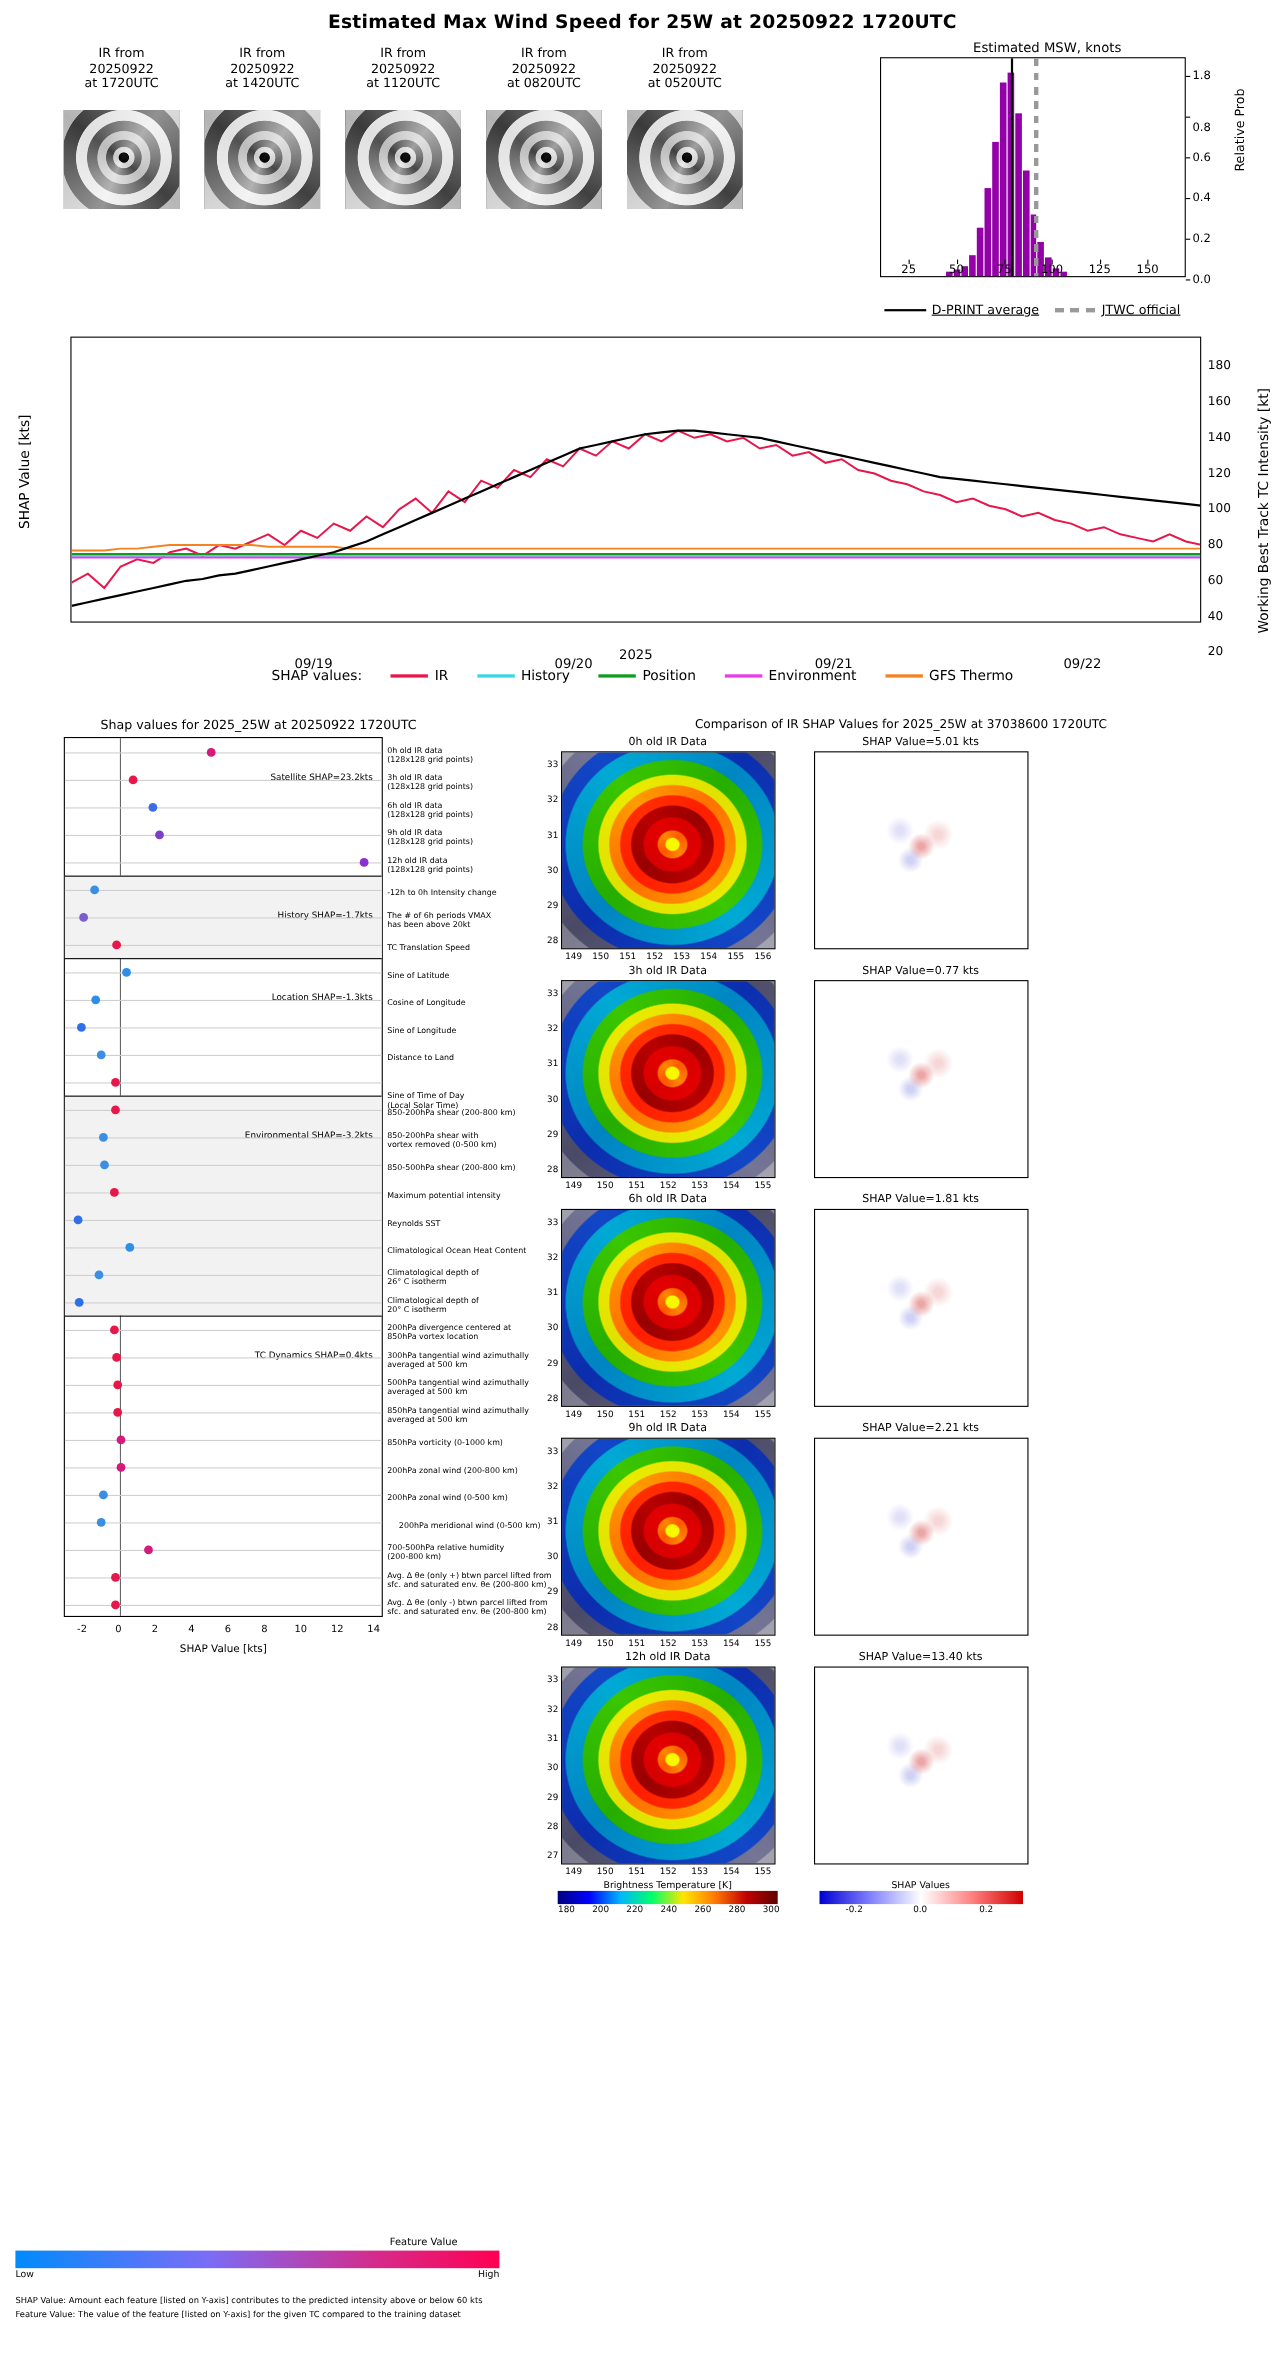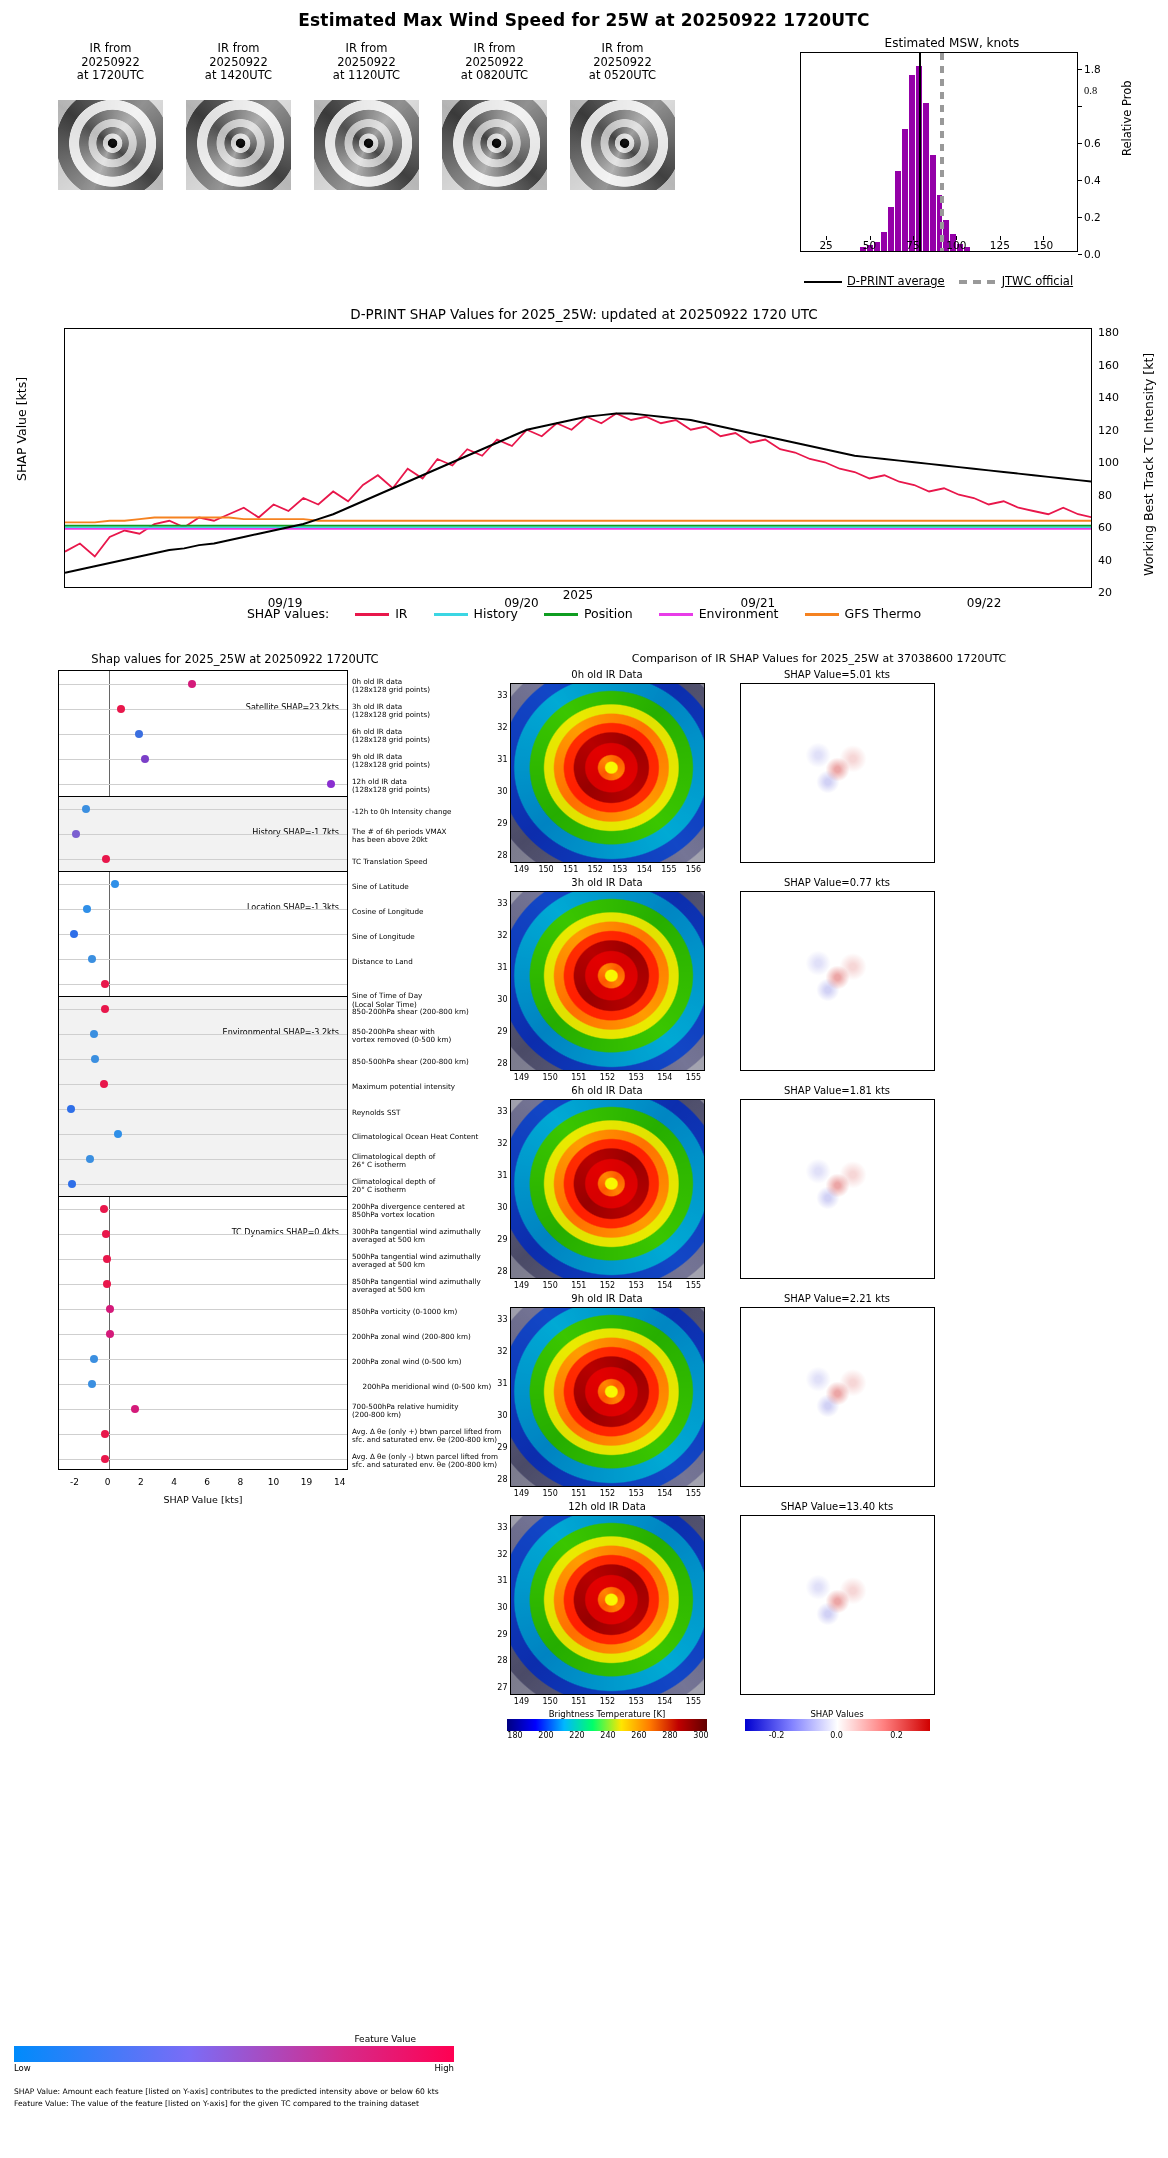--- a/index.html
+++ b/index.html
@@ -222,34 +222,33 @@
       <div class="hist-xlab" style="left: 291.25px;">150</div>
       <div class="hist-tick" style="left: 291.25px;"></div>
       <div class="hist-ylab" style="top: 218px;">0.0</div>
       <div class="hist-ytick" style="top: 218px;"></div>
       <div class="hist-ylab" style="top: 180.963px;">0.2</div>
       <div class="hist-ytick" style="top: 180.963px;"></div>
       <div class="hist-ylab" style="top: 143.926px;">0.4</div>
       <div class="hist-ytick" style="top: 143.926px;"></div>
       <div class="hist-ylab" style="top: 106.889px;">0.6</div>
       <div class="hist-ytick" style="top: 106.889px;"></div>
-      <div class="hist-ylab" style="top: 54px; font-family: Liberation Serif, serif;">0.8</div>
+      <div class="hist-ylab" style="top: 80px;">0.8</div>
       <div class="hist-ytick" style="top: 69.8519px;"></div>
       <div class="hist-ylab" style="top: 32.8148px;">1.8</div>
       <div class="hist-ytick" style="top: 32.8148px;"></div>
     </div>
   <div class="hist-ytitle">Relative Prob</div>
   <div class="hist-legend">
     <span><span class="lg-line"></span><span>D-PRINT average</span></span>
     <span><span class="lg-dash"></span><span>JTWC official</span></span>
   </div>
 </div>
 
 <div id="panel-ts">
-  <div class="ts-title">D-PRINT SHAP Values for 2025_25W: updated at 20250922 1720 UTC</div>
   <div class="ts-ylabel">SHAP Value [kts]</div>
   <div class="ts-y2label">Working Best Track TC Intensity [kt]</div>
   <div class="ts-box" id="ts-box">
     <svg id="ts-svg" width="1028" height="260">
         <polyline points="0,222.625 14.898550724637682,214.5 29.797101449275363,227.5 44.69565217391304,208 59.594202898550726,201.5 74.4927536231884,204.75 89.39130434782608,195 104.28985507246378,191.75 119.18840579710145,198.25 134.08695652173913,188.5 148.9855072463768,191.75 163.88405797101447,185.25 178.78260869565216,178.75 193.68115942028987,188.5 208.57971014492756,175.5 223.47826086956522,182 238.3768115942029,169 253.2753623188406,175.5 268.17391304347825,162.5 283.07246376811594,172.25 297.9710144927536,156 312.8695652173913,146.25 327.76811594202894,159.25 342.66666666666663,139.75 357.5652173913043,149.5 372.463768115942,130 387.36231884057975,136.5 402.26086956521743,120.25 417.1594202898551,126.75 432.05797101449275,110.5 446.95652173913044,117 461.8550724637681,100.75 476.7536231884058,107.25 491.6521739130435,94.25 506.5507246376812,100.75 521.4492753623189,87.75 536.3478260869565,94.25 551.2463768115942,84.5 566.1449275362319,91 581.0434782608695,87.75 595.9420289855072,94.25 610.8405797101449,91 625.7391304347826,100.75 640.6376811594203,97.5 655.5362318840579,107.25 670.4347826086956,104 685.3333333333333,113.75 700.231884057971,110.5 715.1304347826086,120.25 730.0289855072464,123.5 744.927536231884,130 759.8260869565216,133.25 774.7246376811595,139.75 789.6231884057971,143 804.5217391304349,149.5 819.4202898550725,146.25 834.3188405797102,152.75 849.2173913043479,156 864.1159420289855,162.5 879.0144927536232,159.25 893.9130434782609,165.75 908.8115942028986,169 923.7101449275362,175.5 938.6086956521739,172.25 953.5072463768116,178.75 968.4057971014493,182 983.304347826087,185.25 998.2028985507246,178.75 1013.1014492753624,185.25 1028,188.5" fill="none" stroke="#e8174b" stroke-width="1.8"></polyline>
         <polyline points="0,198.25 14.898550724637682,198.25 29.797101449275363,198.25 44.69565217391304,198.25 59.594202898550726,198.25 74.4927536231884,198.25 89.39130434782608,198.25 104.28985507246378,198.25 119.18840579710145,198.25 134.08695652173913,198.25 148.9855072463768,198.25 163.88405797101447,198.25 178.78260869565216,198.25 193.68115942028987,198.25 208.57971014492756,198.25 223.47826086956522,198.25 238.3768115942029,198.25 253.2753623188406,198.25 268.17391304347825,198.25 283.07246376811594,198.25 297.9710144927536,198.25 312.8695652173913,198.25 327.76811594202894,198.25 342.66666666666663,198.25 357.5652173913043,198.25 372.463768115942,198.25 387.36231884057975,198.25 402.26086956521743,198.25 417.1594202898551,198.25 432.05797101449275,198.25 446.95652173913044,198.25 461.8550724637681,198.25 476.7536231884058,198.25 491.6521739130435,198.25 506.5507246376812,198.25 521.4492753623189,198.25 536.3478260869565,198.25 551.2463768115942,198.25 566.1449275362319,198.25 581.0434782608695,198.25 595.9420289855072,198.25 610.8405797101449,198.25 625.7391304347826,198.25 640.6376811594203,198.25 655.5362318840579,198.25 670.4347826086956,198.25 685.3333333333333,198.25 700.231884057971,198.25 715.1304347826086,198.25 730.0289855072464,198.25 744.927536231884,198.25 759.8260869565216,198.25 774.7246376811595,198.25 789.6231884057971,198.25 804.5217391304349,198.25 819.4202898550725,198.25 834.3188405797102,198.25 849.2173913043479,198.25 864.1159420289855,198.25 879.0144927536232,198.25 893.9130434782609,198.25 908.8115942028986,198.25 923.7101449275362,198.25 938.6086956521739,198.25 953.5072463768116,198.25 968.4057971014493,198.25 983.304347826087,198.25 998.2028985507246,198.25 1013.1014492753624,198.25 1028,198.25" fill="none" stroke="#3bd6e3" stroke-width="1.8"></polyline>
         <polyline points="0,196.625 14.898550724637682,196.625 29.797101449275363,196.625 44.69565217391304,196.625 59.594202898550726,196.625 74.4927536231884,196.625 89.39130434782608,196.625 104.28985507246378,196.625 119.18840579710145,196.625 134.08695652173913,196.625 148.9855072463768,196.625 163.88405797101447,196.625 178.78260869565216,196.625 193.68115942028987,196.625 208.57971014492756,196.625 223.47826086956522,196.625 238.3768115942029,196.625 253.2753623188406,196.625 268.17391304347825,196.625 283.07246376811594,196.625 297.9710144927536,196.625 312.8695652173913,196.625 327.76811594202894,196.625 342.66666666666663,196.625 357.5652173913043,196.625 372.463768115942,196.625 387.36231884057975,196.625 402.26086956521743,196.625 417.1594202898551,196.625 432.05797101449275,196.625 446.95652173913044,196.625 461.8550724637681,196.625 476.7536231884058,196.625 491.6521739130435,196.625 506.5507246376812,196.625 521.4492753623189,196.625 536.3478260869565,196.625 551.2463768115942,196.625 566.1449275362319,196.625 581.0434782608695,196.625 595.9420289855072,196.625 610.8405797101449,196.625 625.7391304347826,196.625 640.6376811594203,196.625 655.5362318840579,196.625 670.4347826086956,196.625 685.3333333333333,196.625 700.231884057971,196.625 715.1304347826086,196.625 730.0289855072464,196.625 744.927536231884,196.625 759.8260869565216,196.625 774.7246376811595,196.625 789.6231884057971,196.625 804.5217391304349,196.625 819.4202898550725,196.625 834.3188405797102,196.625 849.2173913043479,196.625 864.1159420289855,196.625 879.0144927536232,196.625 893.9130434782609,196.625 908.8115942028986,196.625 923.7101449275362,196.625 938.6086956521739,196.625 953.5072463768116,196.625 968.4057971014493,196.625 983.304347826087,196.625 998.2028985507246,196.625 1013.1014492753624,196.625 1028,196.625" fill="none" stroke="#0f9d20" stroke-width="1.8"></polyline>
         <polyline points="0,199.875 14.898550724637682,199.875 29.797101449275363,199.875 44.69565217391304,199.875 59.594202898550726,199.875 74.4927536231884,199.875 89.39130434782608,199.875 104.28985507246378,199.875 119.18840579710145,199.875 134.08695652173913,199.875 148.9855072463768,199.875 163.88405797101447,199.875 178.78260869565216,199.875 193.68115942028987,199.875 208.57971014492756,199.875 223.47826086956522,199.875 238.3768115942029,199.875 253.2753623188406,199.875 268.17391304347825,199.875 283.07246376811594,199.875 297.9710144927536,199.875 312.8695652173913,199.875 327.76811594202894,199.875 342.66666666666663,199.875 357.5652173913043,199.875 372.463768115942,199.875 387.36231884057975,199.875 402.26086956521743,199.875 417.1594202898551,199.875 432.05797101449275,199.875 446.95652173913044,199.875 461.8550724637681,199.875 476.7536231884058,199.875 491.6521739130435,199.875 506.5507246376812,199.875 521.4492753623189,199.875 536.3478260869565,199.875 551.2463768115942,199.875 566.1449275362319,199.875 581.0434782608695,199.875 595.9420289855072,199.875 610.8405797101449,199.875 625.7391304347826,199.875 640.6376811594203,199.875 655.5362318840579,199.875 670.4347826086956,199.875 685.3333333333333,199.875 700.231884057971,199.875 715.1304347826086,199.875 730.0289855072464,199.875 744.927536231884,199.875 759.8260869565216,199.875 774.7246376811595,199.875 789.6231884057971,199.875 804.5217391304349,199.875 819.4202898550725,199.875 834.3188405797102,199.875 849.2173913043479,199.875 864.1159420289855,199.875 879.0144927536232,199.875 893.9130434782609,199.875 908.8115942028986,199.875 923.7101449275362,199.875 938.6086956521739,199.875 953.5072463768116,199.875 968.4057971014493,199.875 983.304347826087,199.875 998.2028985507246,199.875 1013.1014492753624,199.875 1028,199.875" fill="none" stroke="#e83ce8" stroke-width="1.8"></polyline>
         <polyline points="0,193.375 14.898550724637682,193.375 29.797101449275363,193.375 44.69565217391304,191.75 59.594202898550726,191.75 74.4927536231884,190.125 89.39130434782608,188.5 104.28985507246378,188.5 119.18840579710145,188.5 134.08695652173913,188.5 148.9855072463768,188.5 163.88405797101447,188.5 178.78260869565216,190.125 193.68115942028987,190.125 208.57971014492756,190.125 223.47826086956522,190.125 238.3768115942029,190.125 253.2753623188406,191.75 268.17391304347825,191.75 283.07246376811594,191.75 297.9710144927536,191.75 312.8695652173913,191.75 327.76811594202894,191.75 342.66666666666663,191.75 357.5652173913043,191.75 372.463768115942,191.75 387.36231884057975,191.75 402.26086956521743,191.75 417.1594202898551,191.75 432.05797101449275,191.75 446.95652173913044,191.75 461.8550724637681,191.75 476.7536231884058,191.75 491.6521739130435,191.75 506.5507246376812,191.75 521.4492753623189,191.75 536.3478260869565,191.75 551.2463768115942,191.75 566.1449275362319,191.75 581.0434782608695,191.75 595.9420289855072,191.75 610.8405797101449,191.75 625.7391304347826,191.75 640.6376811594203,191.75 655.5362318840579,191.75 670.4347826086956,191.75 685.3333333333333,191.75 700.231884057971,191.75 715.1304347826086,191.75 730.0289855072464,191.75 744.927536231884,191.75 759.8260869565216,191.75 774.7246376811595,191.75 789.6231884057971,191.75 804.5217391304349,191.75 819.4202898550725,191.75 834.3188405797102,191.75 849.2173913043479,191.75 864.1159420289855,191.75 879.0144927536232,191.75 893.9130434782609,191.75 908.8115942028986,191.75 923.7101449275362,191.75 938.6086956521739,191.75 953.5072463768116,191.75 968.4057971014493,191.75 983.304347826087,191.75 998.2028985507246,191.75 1013.1014492753624,191.75 1028,191.75" fill="none" stroke="#f58220" stroke-width="1.8"></polyline>
         <polyline points="0,243.75 14.898550724637682,240.5 29.797101449275363,237.25 44.69565217391304,234 59.594202898550726,230.75 74.4927536231884,227.5 89.39130434782608,224.25 104.28985507246378,221 119.18840579710145,219.375 134.08695652173913,216.125 148.9855072463768,214.5 163.88405797101447,211.25 178.78260869565216,208 193.68115942028987,204.75 208.57971014492756,201.5 223.47826086956522,198.25 238.3768115942029,195 253.2753623188406,190.125 268.17391304347825,185.25 283.07246376811594,178.75 297.9710144927536,172.25 312.8695652173913,165.75 327.76811594202894,159.25 342.66666666666663,152.75 357.5652173913043,146.25 372.463768115942,139.75 387.36231884057975,133.25 402.26086956521743,126.75 417.1594202898551,120.25 432.05797101449275,113.75 446.95652173913044,107.25 461.8550724637681,100.75 476.7536231884058,97.5 491.6521739130435,94.25 506.5507246376812,91 521.4492753623189,87.75 536.3478260869565,86.125 551.2463768115942,84.5 566.1449275362319,84.5 581.0434782608695,86.125 595.9420289855072,87.75 610.8405797101449,89.375 625.7391304347826,91 640.6376811594203,94.25 655.5362318840579,97.5 670.4347826086956,100.75 685.3333333333333,104 700.231884057971,107.25 715.1304347826086,110.5 730.0289855072464,113.75 744.927536231884,117 759.8260869565216,120.25 774.7246376811595,123.5 789.6231884057971,126.75 804.5217391304349,128.375 819.4202898550725,130 834.3188405797102,131.625 849.2173913043479,133.25 864.1159420289855,134.875 879.0144927536232,136.5 893.9130434782609,138.125 908.8115942028986,139.75 923.7101449275362,141.375 938.6086956521739,143 953.5072463768116,144.625 968.4057971014493,146.25 983.304347826087,147.875 998.2028985507246,149.5 1013.1014492753624,151.125 1028,152.75" fill="none" stroke="#000000" stroke-width="2"></polyline>
@@ -396,21 +395,21 @@
       <div class="desc" style="top: 759.5px;">700-500hPa relative humidity<br>(200-800 km)</div>
       <div class="desc" style="top: 784.5px;">Avg. Δ θe (only +) btwn parcel lifted from<br>sfc. and saturated env. θe (200-800 km)</div>
       <div class="desc" style="top: 809.5px;">Avg. Δ θe (only -) btwn parcel lifted from<br>sfc. and saturated env. θe (200-800 km)</div>
       <div class="shap-xtick" style="left: 74.5714px; top: 825px;">-2</div>
       <div class="shap-xtick" style="left: 107.714px; top: 825px;">0</div>
       <div class="shap-xtick" style="left: 140.857px; top: 825px;">2</div>
       <div class="shap-xtick" style="left: 174px; top: 825px;">4</div>
       <div class="shap-xtick" style="left: 207.143px; top: 825px;">6</div>
       <div class="shap-xtick" style="left: 240.286px; top: 825px;">8</div>
       <div class="shap-xtick" style="left: 273.429px; top: 825px;">10</div>
-      <div class="shap-xtick" style="left: 306.571px; top: 825px;">19</div>
+      <div class="shap-xtick" style="left: 306.571px; top: 825px;">12</div>
       <div class="shap-xtick" style="left: 339.714px; top: 825px;">14</div>
       <div class="shap-xlabel" style="left: 58px; top: 842px;">SHAP Value [kts]</div>
     </div>
   <div class="cbar-wrap">
     <div class="cbar-title">Feature Value</div>
     <div class="cbar"></div>
     <div class="cbar-ends">
       <span>Low</span>
       <span>High</span>
     </div>

